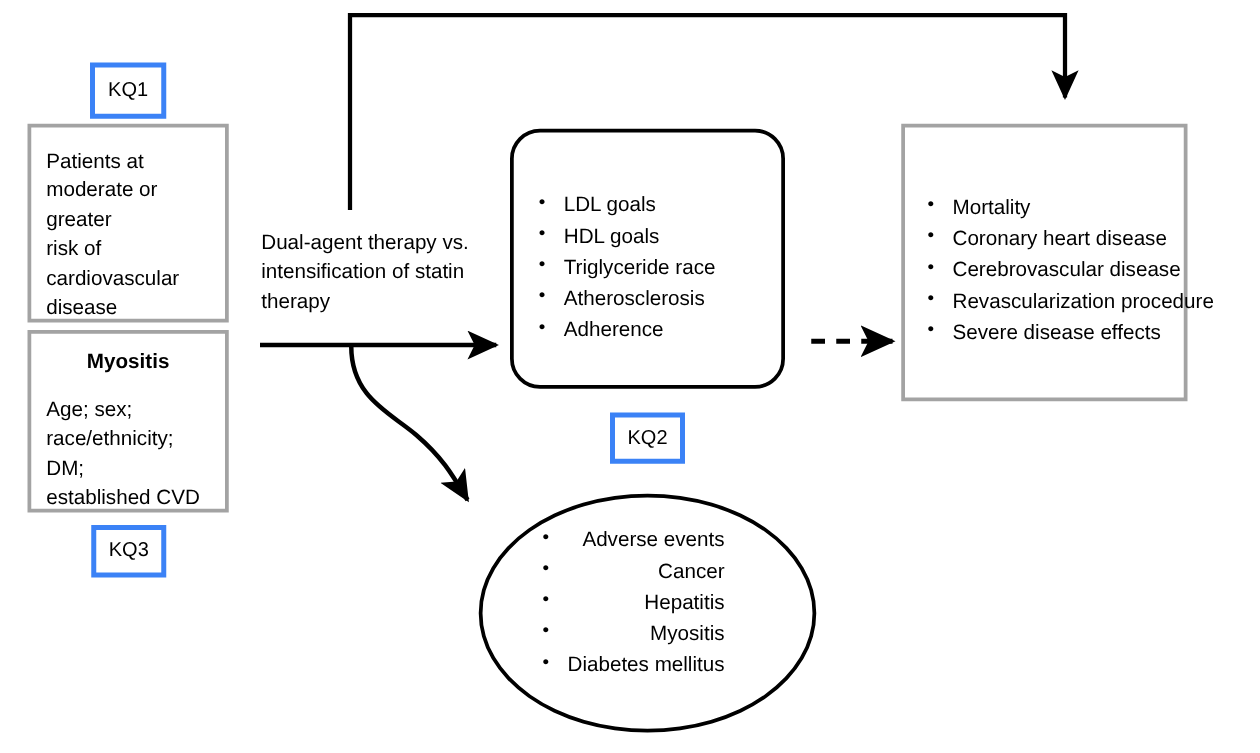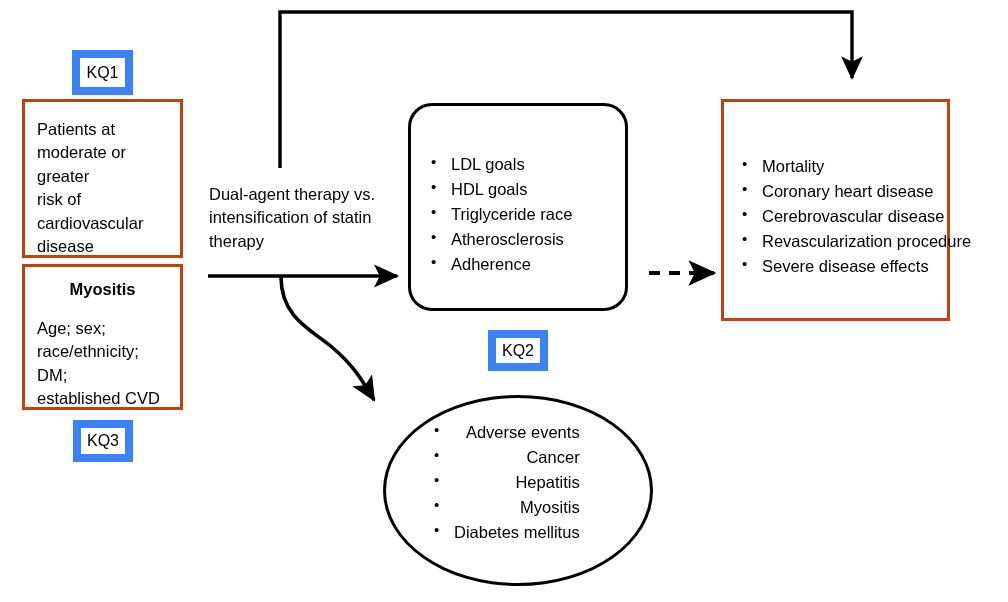--- a/index.html
+++ b/index.html
@@ -26,24 +26,24 @@
     width: 1008px;
     height: 602px;
     pointer-events: none;
   }
   .node {
     position: absolute;
     box-sizing: border-box;
     background: #ffffff;
   }
   .rect-node {
-    border: 3px solid #c2410c;
+    border: 3px solid #a3a3a3;
   }
   .kq-tag {
-    border: 8px solid #3b82f6;
+    border: 4px solid #3b82f6;
     display: flex;
     align-items: center;
     justify-content: center;
     font-size: 16px;
     line-height: 1.1;
   }
   .rounded-node {
     border: 3px solid #000000;
     border-radius: 24px;
   }

